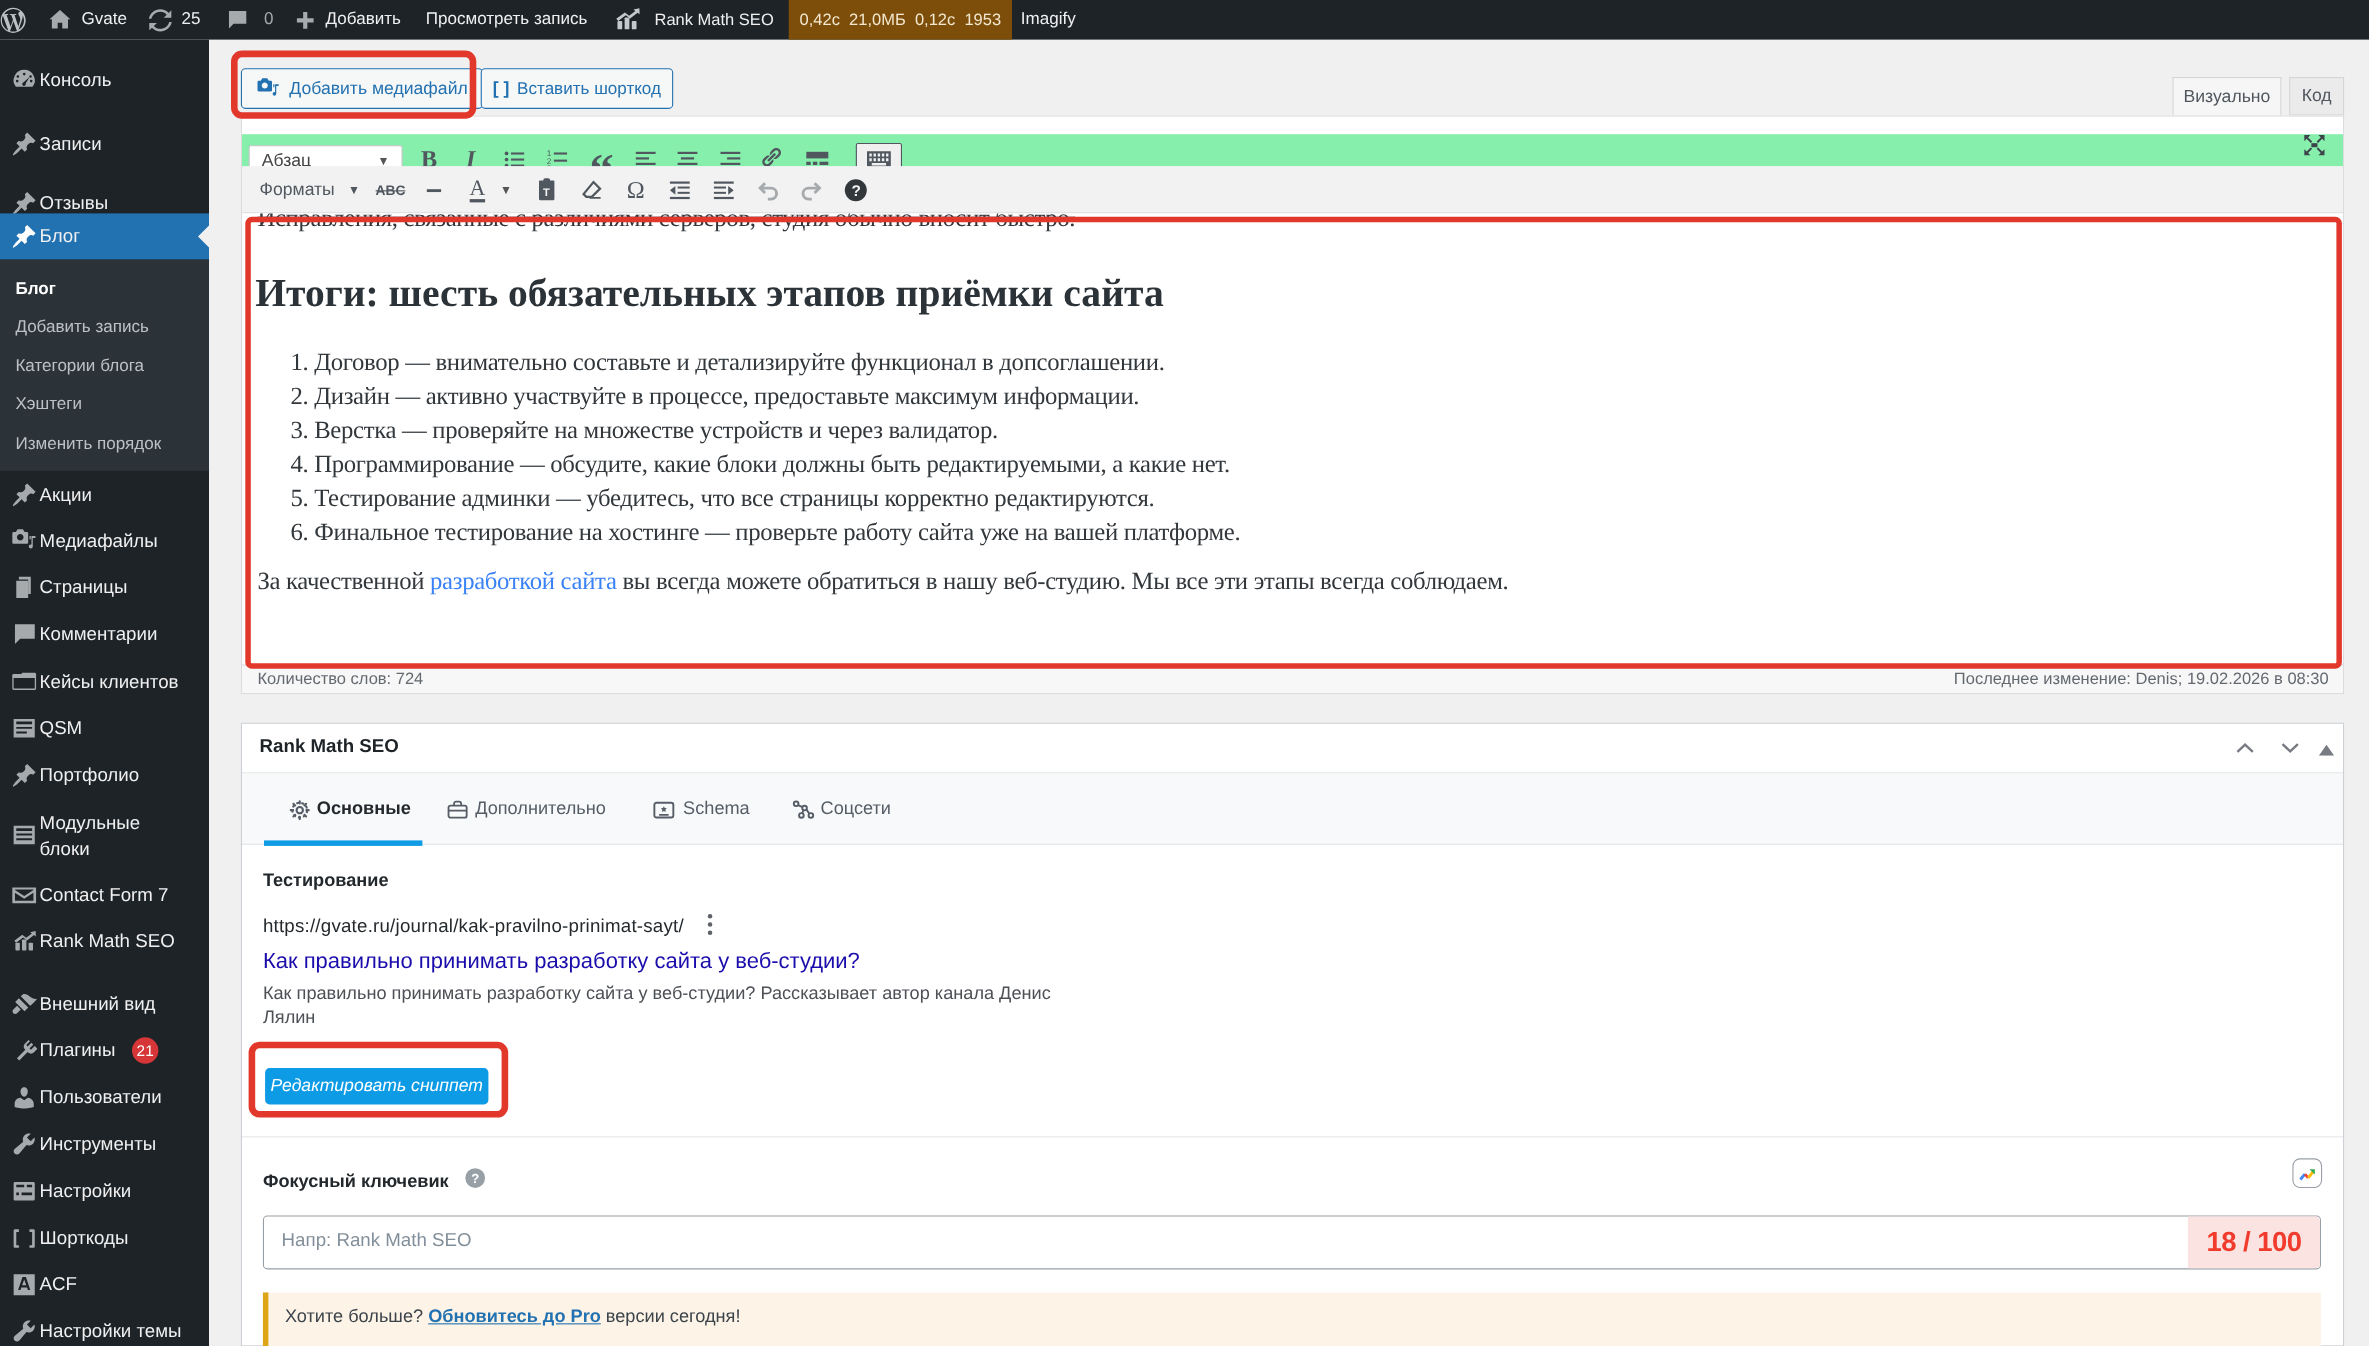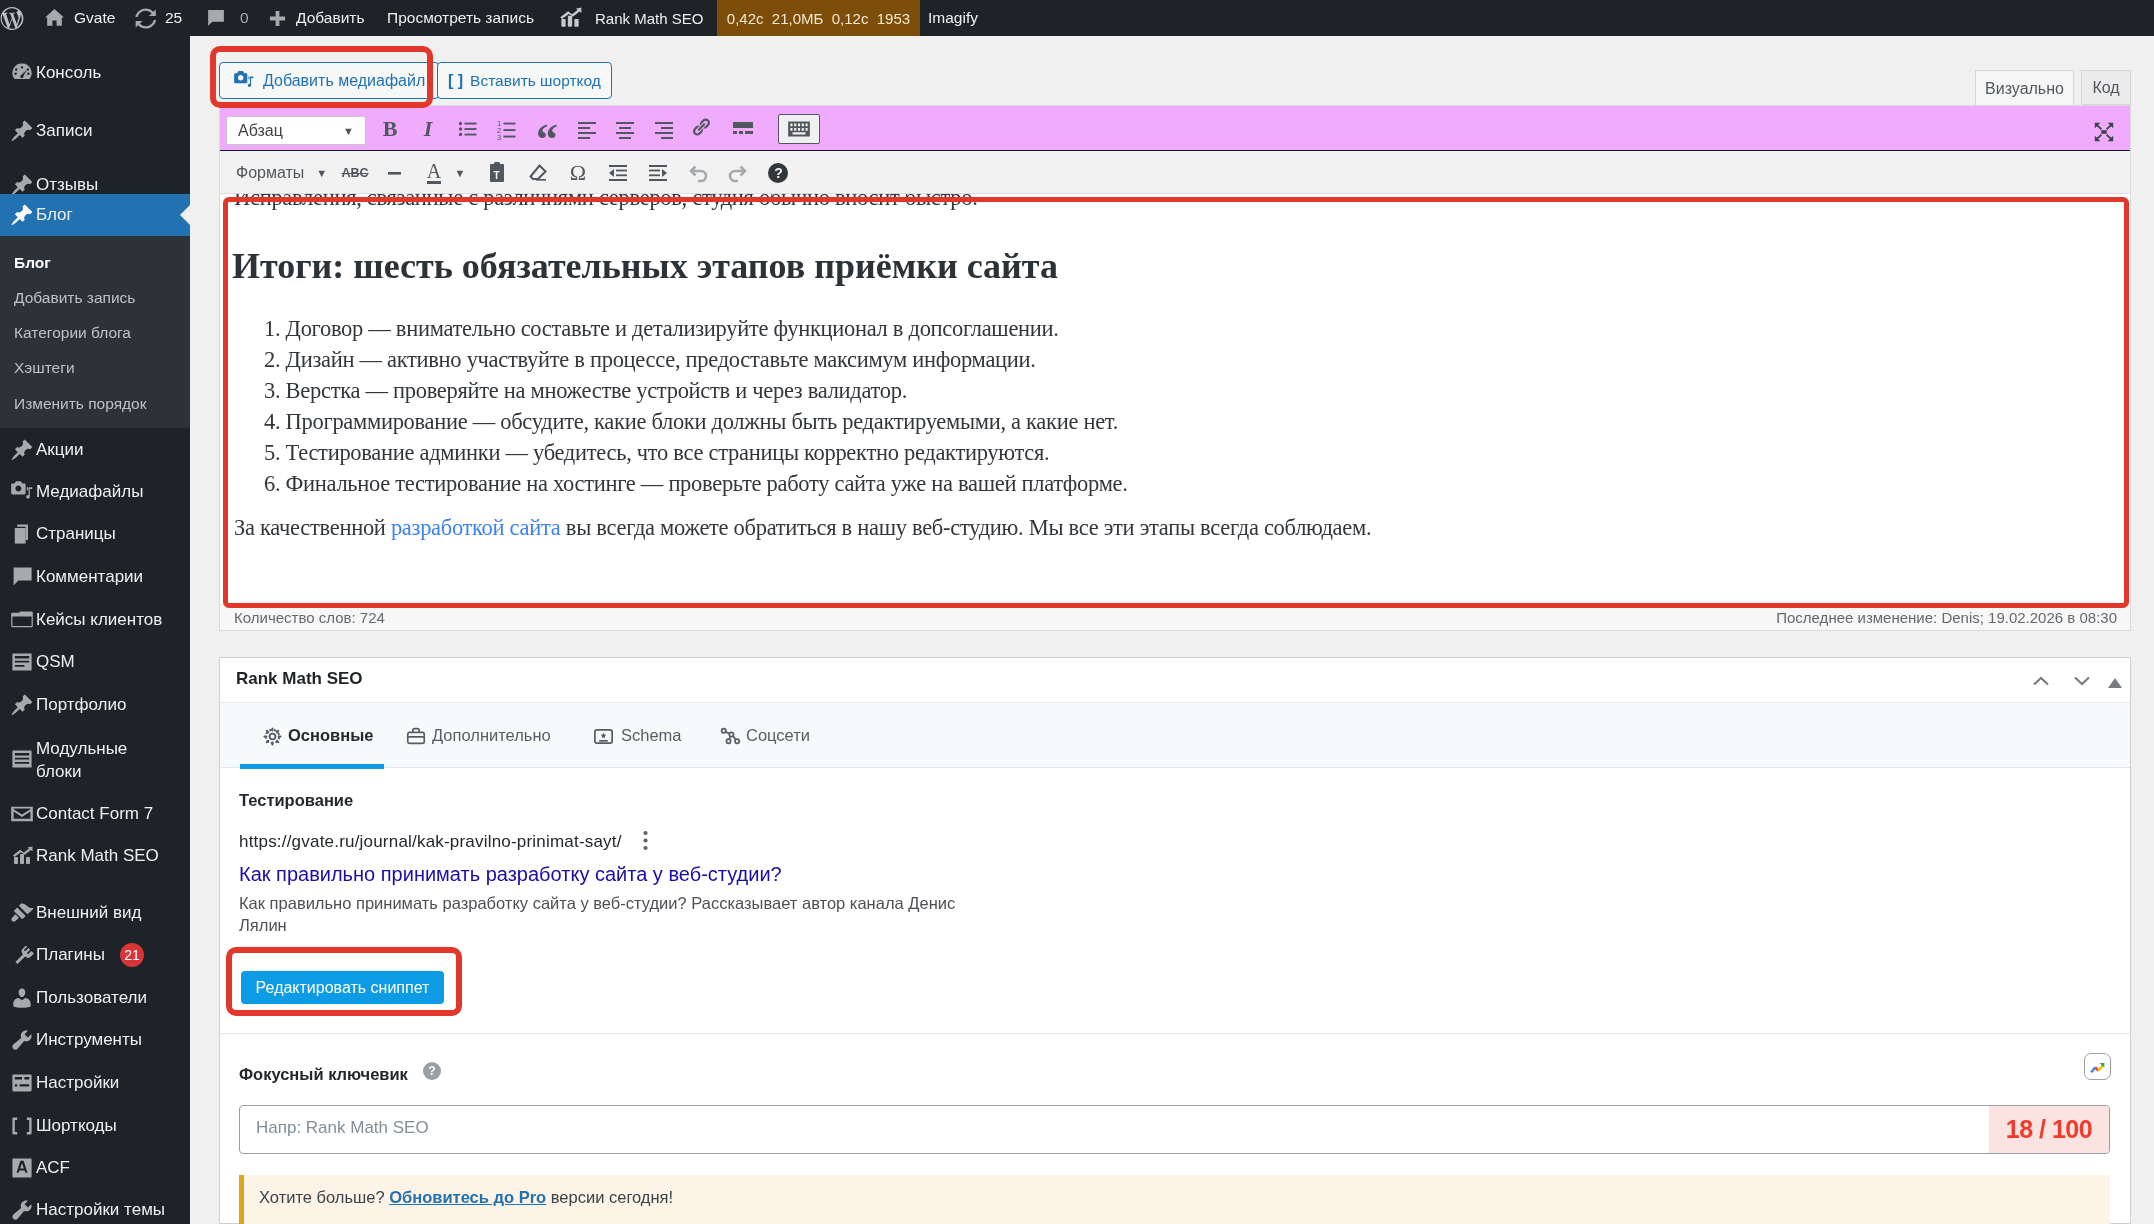--- a/index.html
+++ b/index.html
@@ -18,21 +18,21 @@
   .mi.active svg { fill:#fff; }
   .arrowNotch { position:absolute; right:0; top:50%; margin-top:-10px; width:0; height:0; border:10px solid transparent; border-right-color:#f0f0f1; border-left-width:0; }
   #submenu { position:absolute; left:0; top:200px; width:190px; height:192px; background:#2c3338; }
   .smi { position:absolute; left:14px; font-size:15.5px; color:#bdc1c6; white-space:nowrap; }
   .smi.cur { color:#fff; font-weight:bold; }
   .badge { display:inline-block; margin-left:8px; background:#d63638; color:#fff; border-radius:50%; width:24px; height:24px; line-height:24px; text-align:center; font-size:14px; }
   
   .wpbtn { position:absolute; height:37px; background:#f6f7f7; border:1px solid #2271b1; border-radius:4px; color:#2271b1; font-size:16px; display:flex; align-items:center; padding:0 13px; }
   .tab { position:absolute; top:70px; height:35px; font-size:16px; color:#50575e; display:flex; align-items:center; justify-content:center; }
   #editorbox { position:absolute; left:219px; top:105px; width:1912px; height:526px; background:#fff; border:1px solid #dcdcde; }
-  #toolbar1 { position:absolute; left:0; top:0; width:1910px; height:45px; background:#f0abfc; border-bottom:1px solid #0f172a; }
+  #toolbar1 { position:absolute; left:0; top:16px; width:1910px; height:45px; background:#86efac; border-bottom:7px solid #0f172a; }
   #toolbar2 { position:absolute; left:0; top:45px; width:1910px; height:43px; background:#f2f2f3; border-bottom:1px solid #dcdcde; }
   #content { position:absolute; left:0; top:88px; width:1910px; height:410px; background:#fff; overflow:hidden; font-family:"Liberation Serif", serif; color:#32373c; }
   #statusbar { position:absolute; left:0; top:498px; width:1910px; height:26px; background:#f7f7f7; border-top:1px solid #e0e0e0; font-size:15px; color:#646970; }
   .ticon { position:absolute; width:40px; height:45px; display:flex; align-items:center; justify-content:center; }
   .ticon svg { width:24px; height:24px; fill:#50575e; }
   .cline { position:absolute; white-space:nowrap; }
   
   .redrect { position:absolute; border:6px solid #e2372b; border-radius:10px; z-index:60; }
   
   #rmbox { position:absolute; left:219px; top:657px; width:1912px; height:567px; background:#fff; border:1px solid #ccd0d4; }
@@ -453,21 +453,21 @@
   </div>
   <div style="position:absolute; left:19px; top:133px; font-size:16.5px; font-weight:bold; color:#23282d;">Тестирование</div>
   <div style="position:absolute; left:19px; top:174px; font-size:17px; letter-spacing:0.2px; color:#24292d;">https://gvate.ru/journal/kak-pravilno-prinimat-sayt/</div>
   <div style="position:absolute; left:423px; top:172px;"><svg width="5" height="21" viewBox="0 0 5 21" fill="#5f6368">
         <circle cx="2.5" cy="3" r="2.1"></circle>
         <circle cx="2.5" cy="10.5" r="2.1"></circle>
         <circle cx="2.5" cy="18" r="2.1"></circle>
       </svg></div>
   <div style="position:absolute; left:19px; top:205px; font-size:20px; color:#1a0dab;">Как правильно принимать разработку сайта у веб-студии?</div>
   <div style="position:absolute; left:19px; top:234px; font-size:16.5px; line-height:22px; color:#4d5156;">Как правильно принимать разработку сайта у веб-студии? Рассказывает автор канала Денис<br>Лялин</div>
-  <div style="position:absolute; left:21px; top:313px; width:203px; height:33px; background:#0e9be5; border-radius:4px; color:#fff; font-size:16px; display:flex; align-items:center; justify-content:center;">Редактировать сниппет</div>
+  <div style="position:absolute; left:21px; top:313px; width:203px; height:33px; background:#0e9be5; border-radius:4px; color:#fff; font-size:16px; display:flex; align-items:center; justify-content:center;font-style:italic;">Редактировать сниппет</div>
   <div style="position:absolute; left:0; top:375px; width:1910px; border-top:1px solid #e5e6e8;"></div>
   <div style="position:absolute; left:19px; top:407px; font-size:16.5px; font-weight:bold; color:#23282d;">Фокусный ключевик</div>
   <div style="position:absolute; left:203px; top:404px; width:18px; height:18px; border-radius:50%; background:#98a0a7; color:#fff; font-size:12px; font-weight:bold; text-align:center; line-height:18px;">?</div>
   <div style="position:absolute; left:1864px; top:395px; width:27px; height:27px; background:#fff; border:1.5px solid #9aa0a6; border-radius:7px; display:flex; align-items:center; justify-content:center;">
       <svg width="18" height="18" viewBox="0 0 24 24" fill="none" stroke-width="3.4">
         <path d="M3 19l5.5-6.5" stroke="#4285f4"></path>
         <path d="M8.5 12.5l4 4.5" stroke="#ea4335"></path>
         <path d="M12.5 17l6.5-8" stroke="#fbbc05"></path>
         <path d="M14 6.5h6.5V13" stroke="none" fill="#34a853"></path>
       </svg>

